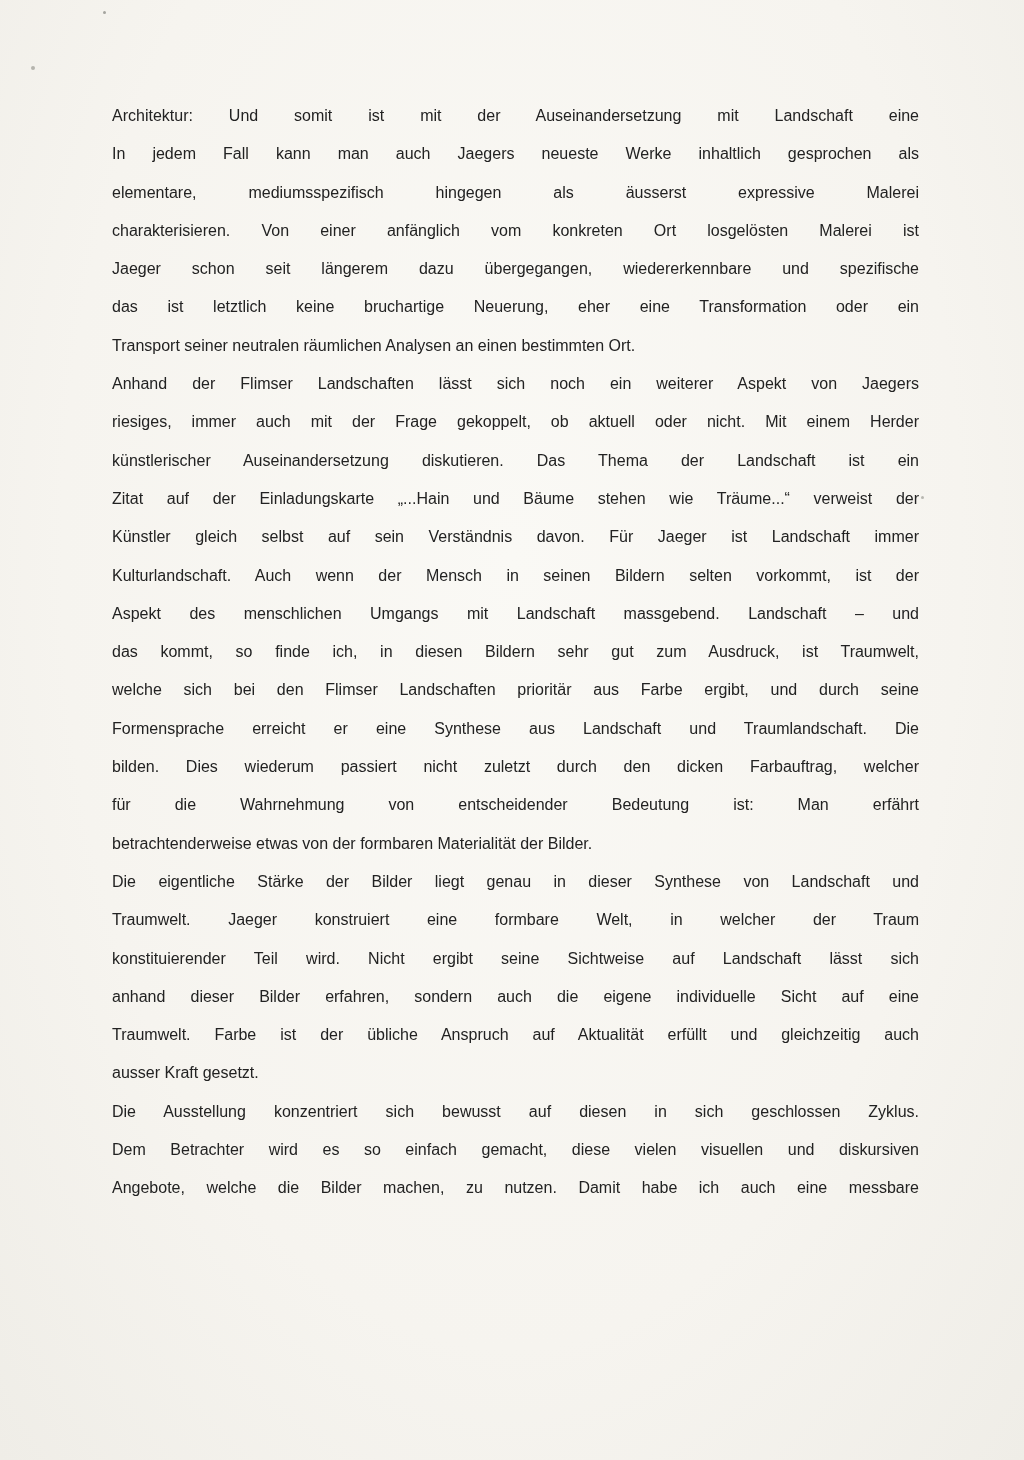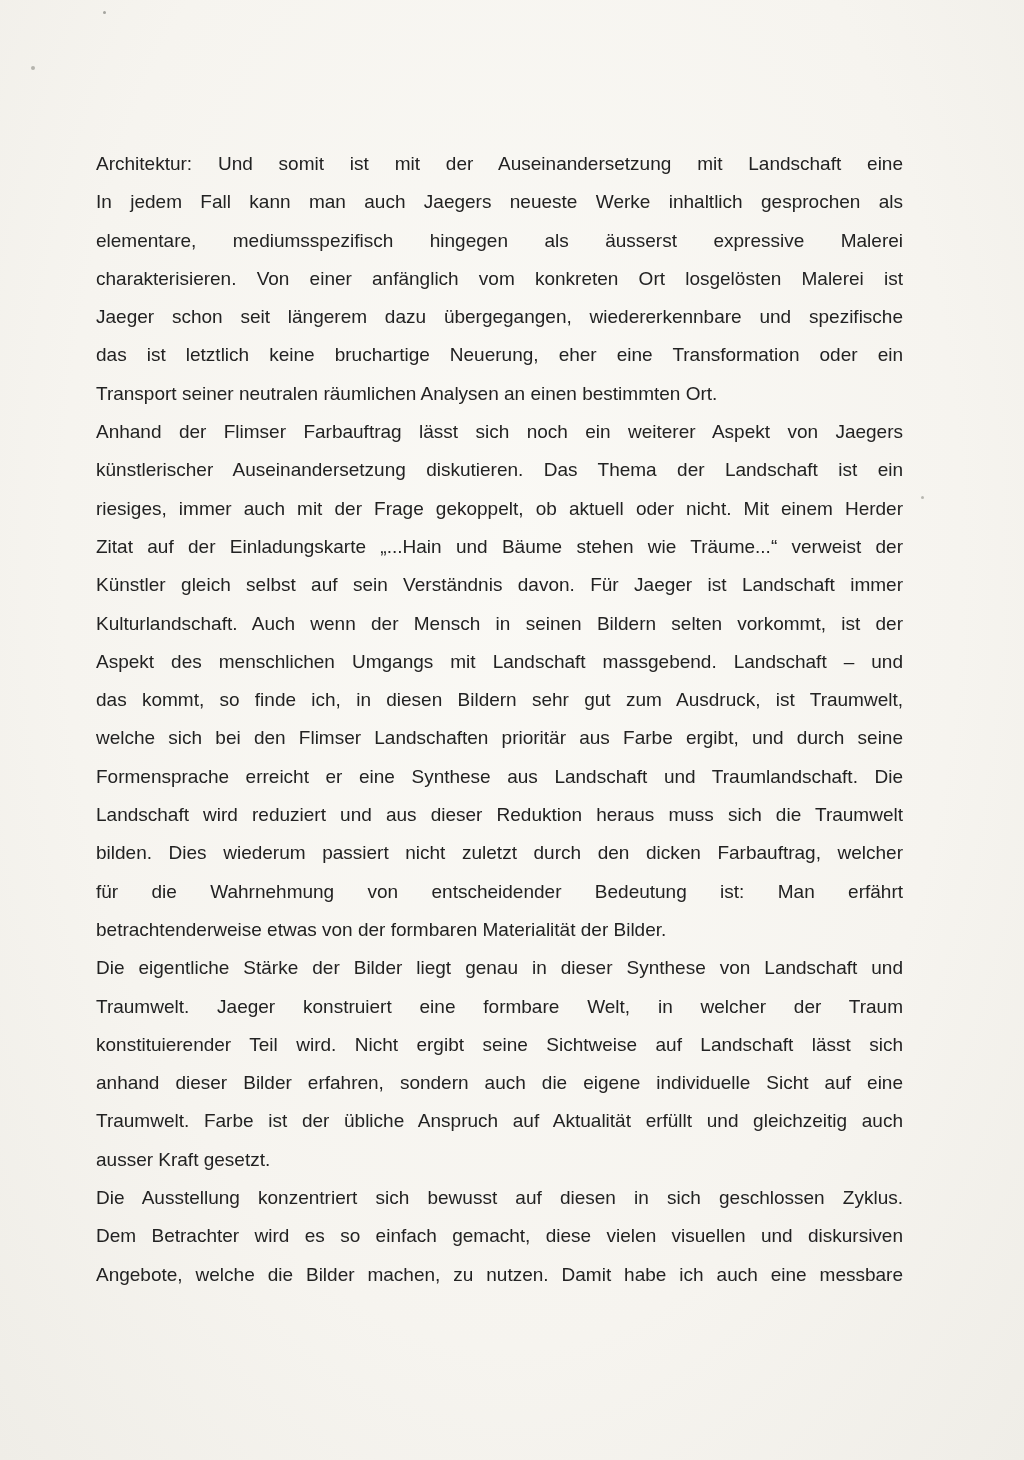--- a/index.html
+++ b/index.html
@@ -14,27 +14,26 @@
     font-family: "Liberation Sans", sans-serif;
   }
   .page {
     position: relative;
     width: 1024px;
     height: 1460px;
     background: radial-gradient(ellipse at 50% 38%, #faf9f5 0%, #f6f4ef 62%, #efede7 100%);
   }
   .text-block {
     position: absolute;
-    left: 96px;
+    left: 112px;
     top: 97px;
     width: 807px;
-    font-size: 19px;
+    font-size: 16px;
     line-height: 38.3px;
     font-weight: 400;
-    margin-top: 48px;
     
   }
   .line {
     height: 38.3px;
     overflow: hidden;
     white-space: normal;
   }
   .line.just {
     text-align: justify;
     text-align-last: justify;
@@ -50,31 +49,30 @@
 
 <div class="page">
   <div class="text-block" style="color: rgb(34, 34, 34);">
       <div class="line just">Architektur: Und somit ist mit der Auseinandersetzung mit Landschaft eine</div>
       <div class="line just">In jedem Fall kann man auch Jaegers neueste Werke inhaltlich gesprochen als</div>
       <div class="line just">elementare, mediumsspezifisch hingegen als äusserst expressive Malerei</div>
       <div class="line just">charakterisieren. Von einer anfänglich vom konkreten Ort losgelösten Malerei ist</div>
       <div class="line just">Jaeger schon seit längerem dazu übergegangen, wiedererkennbare und spezifische</div>
       <div class="line just">das ist letztlich keine bruchartige Neuerung, eher eine Transformation oder ein</div>
       <div class="line">Transport seiner neutralen räumlichen Analysen an einen bestimmten Ort.</div>
-      <div class="line just">Anhand der Flimser Farbauftrag lässt sich noch ein weiterer Aspekt von Jaegers</div>
+      <div class="line just">Anhand der Flimser Landschaften lässt sich noch ein weiterer Aspekt von Jaegers</div>
+      <div class="line just">riesiges, immer auch mit der Frage gekoppelt, ob aktuell oder nicht. Mit einem Herder</div>
       <div class="line just">künstlerischer Auseinandersetzung diskutieren. Das Thema der Landschaft ist ein</div>
-      <div class="line just">riesiges, immer auch mit der Frage gekoppelt, ob aktuell oder nicht. Mit einem Herder</div>
       <div class="line just">Zitat auf der Einladungskarte „...Hain und Bäume stehen wie Träume...“ verweist der</div>
       <div class="line just">Künstler gleich selbst auf sein Verständnis davon. Für Jaeger ist Landschaft immer</div>
       <div class="line just">Kulturlandschaft. Auch wenn der Mensch in seinen Bildern selten vorkommt, ist der</div>
       <div class="line just">Aspekt des menschlichen Umgangs mit Landschaft massgebend. Landschaft – und</div>
       <div class="line just">das kommt, so finde ich, in diesen Bildern sehr gut zum Ausdruck, ist Traumwelt,</div>
       <div class="line just">welche sich bei den Flimser Landschaften prioritär aus Farbe ergibt, und durch seine</div>
       <div class="line just">Formensprache erreicht er eine Synthese aus Landschaft und Traumlandschaft. Die</div>
-      <div class="line just">Landschaft wird reduziert und aus dieser Reduktion heraus muss sich die Traumwelt</div>
       <div class="line just">bilden. Dies wiederum passiert nicht zuletzt durch den dicken Farbauftrag, welcher</div>
       <div class="line just">für die Wahrnehmung von entscheidender Bedeutung ist: Man erfährt</div>
       <div class="line">betrachtenderweise etwas von der formbaren Materialität der Bilder.</div>
       <div class="line just">Die eigentliche Stärke der Bilder liegt genau in dieser Synthese von Landschaft und</div>
       <div class="line just">Traumwelt. Jaeger konstruiert eine formbare Welt, in welcher der Traum</div>
       <div class="line just">konstituierender Teil wird. Nicht ergibt seine Sichtweise auf Landschaft lässt sich</div>
       <div class="line just">anhand dieser Bilder erfahren, sondern auch die eigene individuelle Sicht auf eine</div>
       <div class="line just">Traumwelt. Farbe ist der übliche Anspruch auf Aktualität erfüllt und gleichzeitig auch</div>
       <div class="line">ausser Kraft gesetzt.</div>
       <div class="line just">Die Ausstellung konzentriert sich bewusst auf diesen in sich geschlossen Zyklus.</div>

